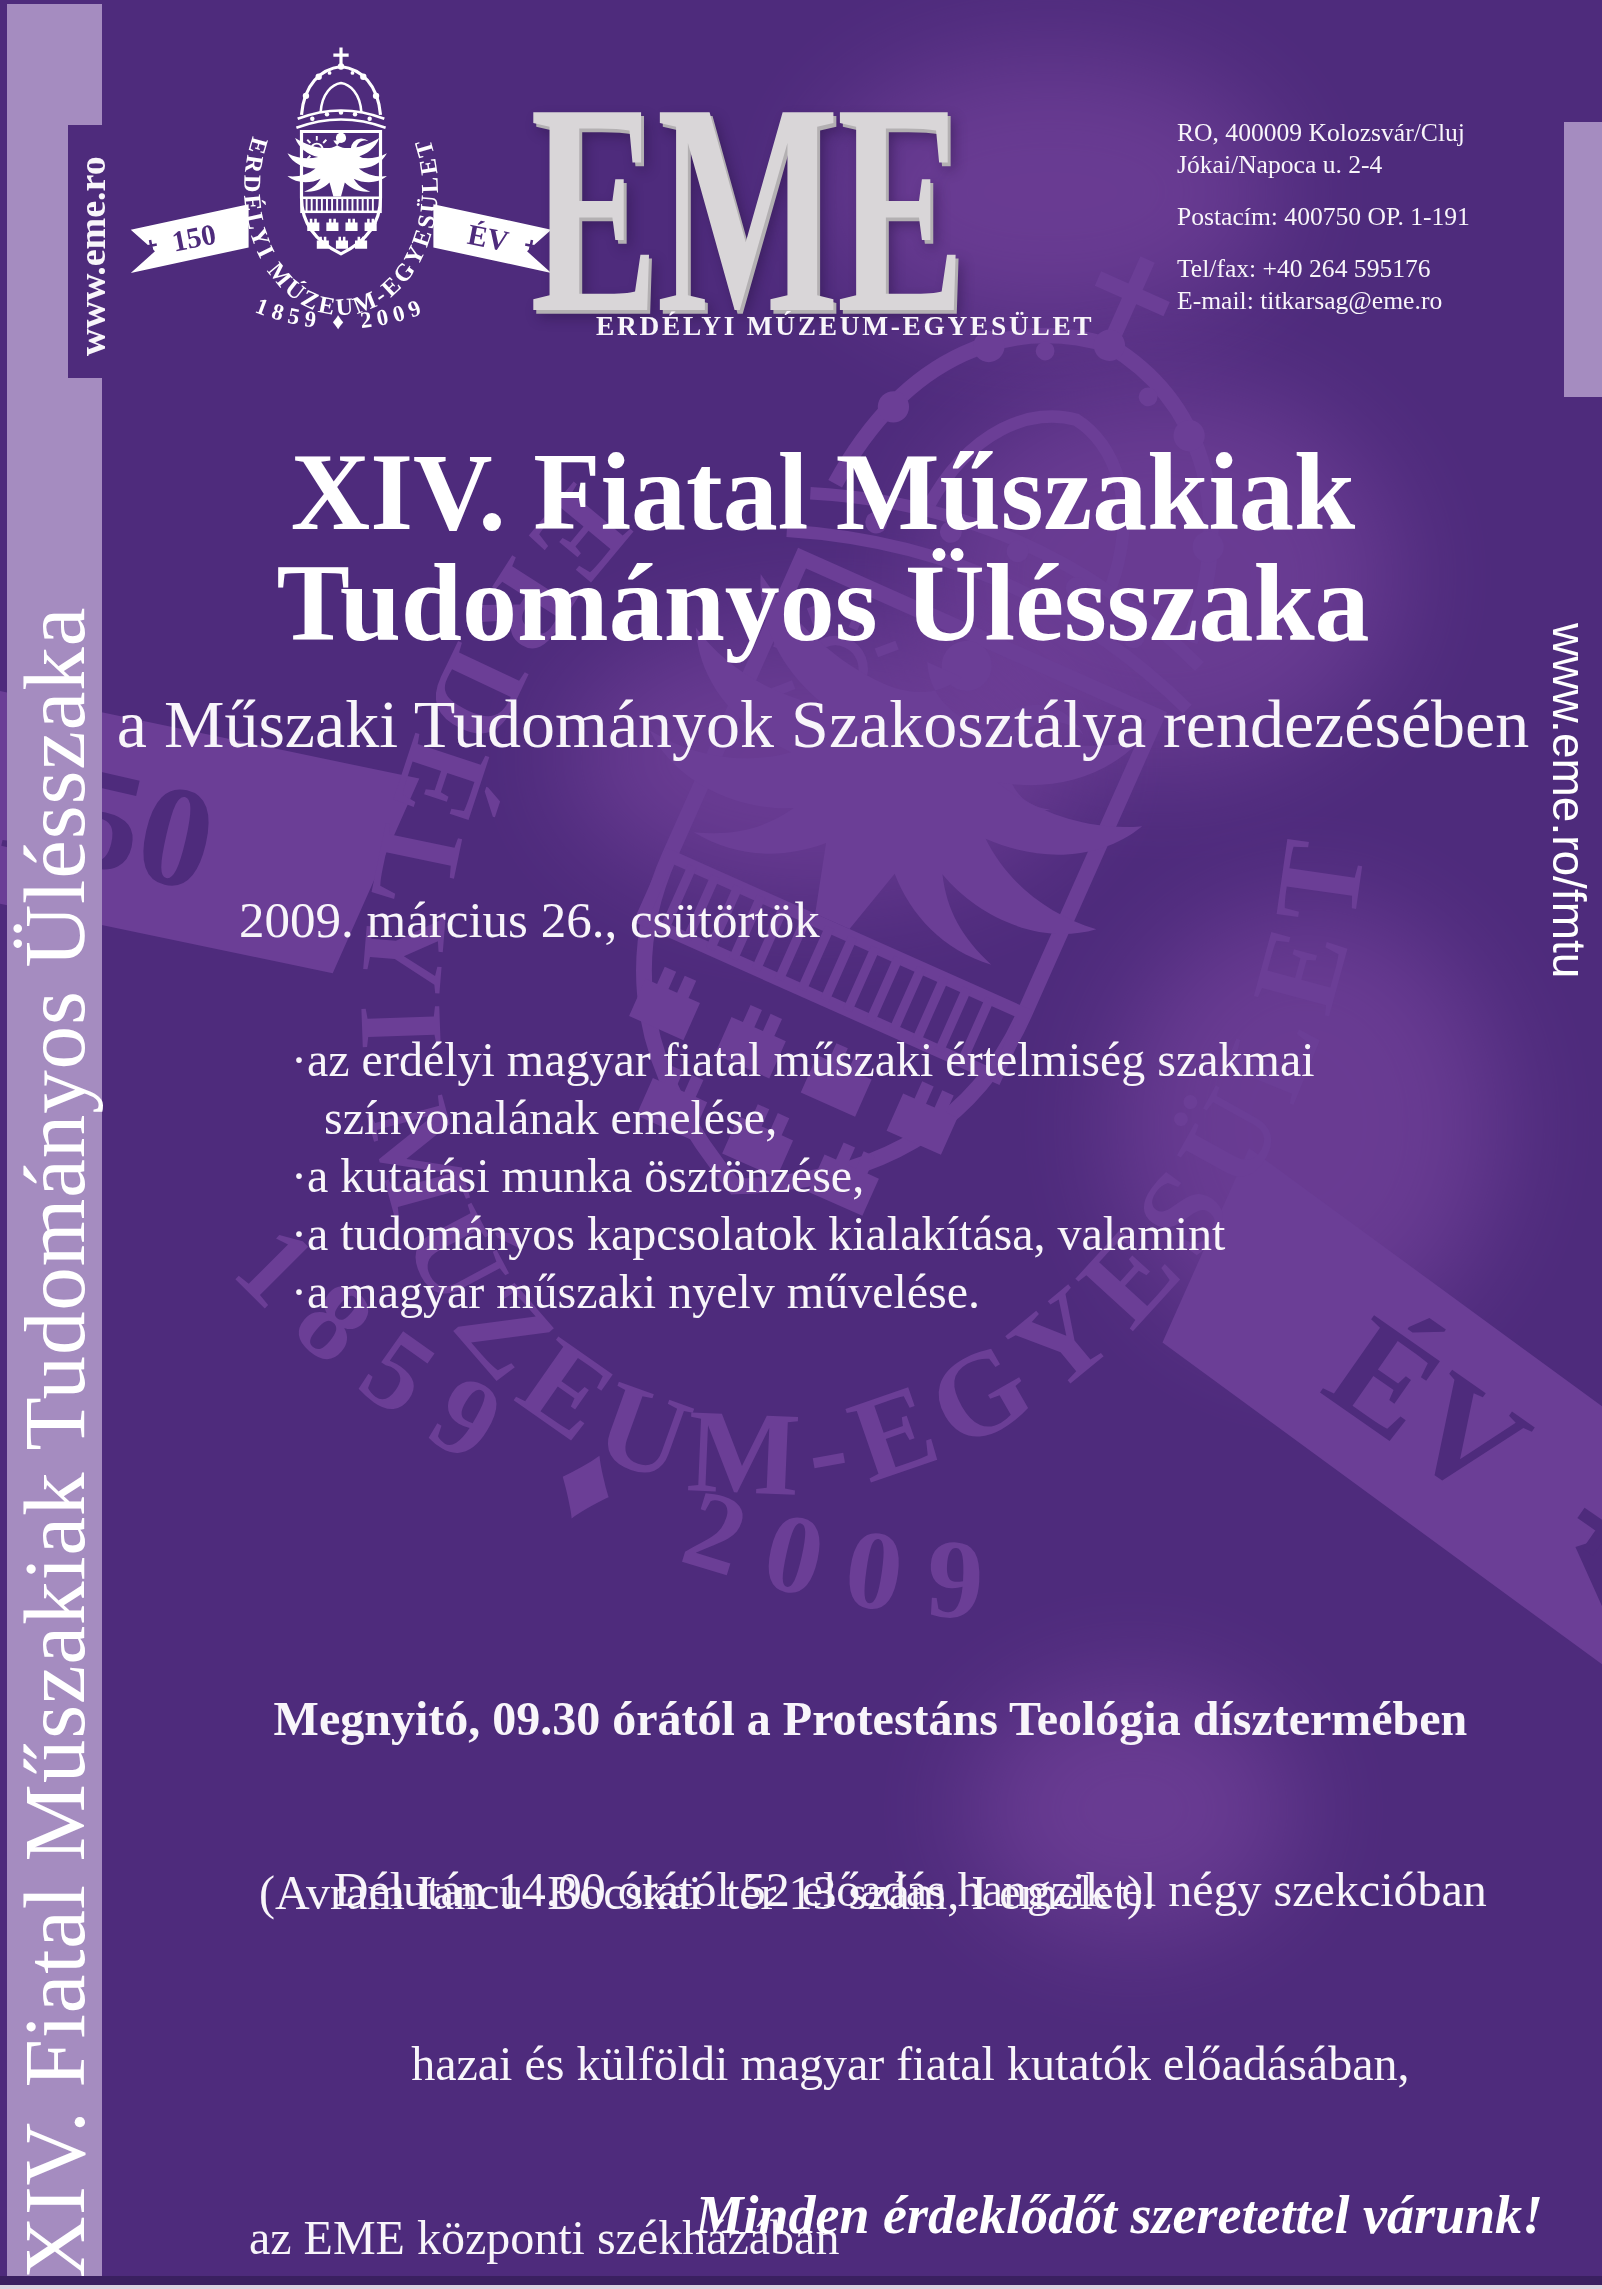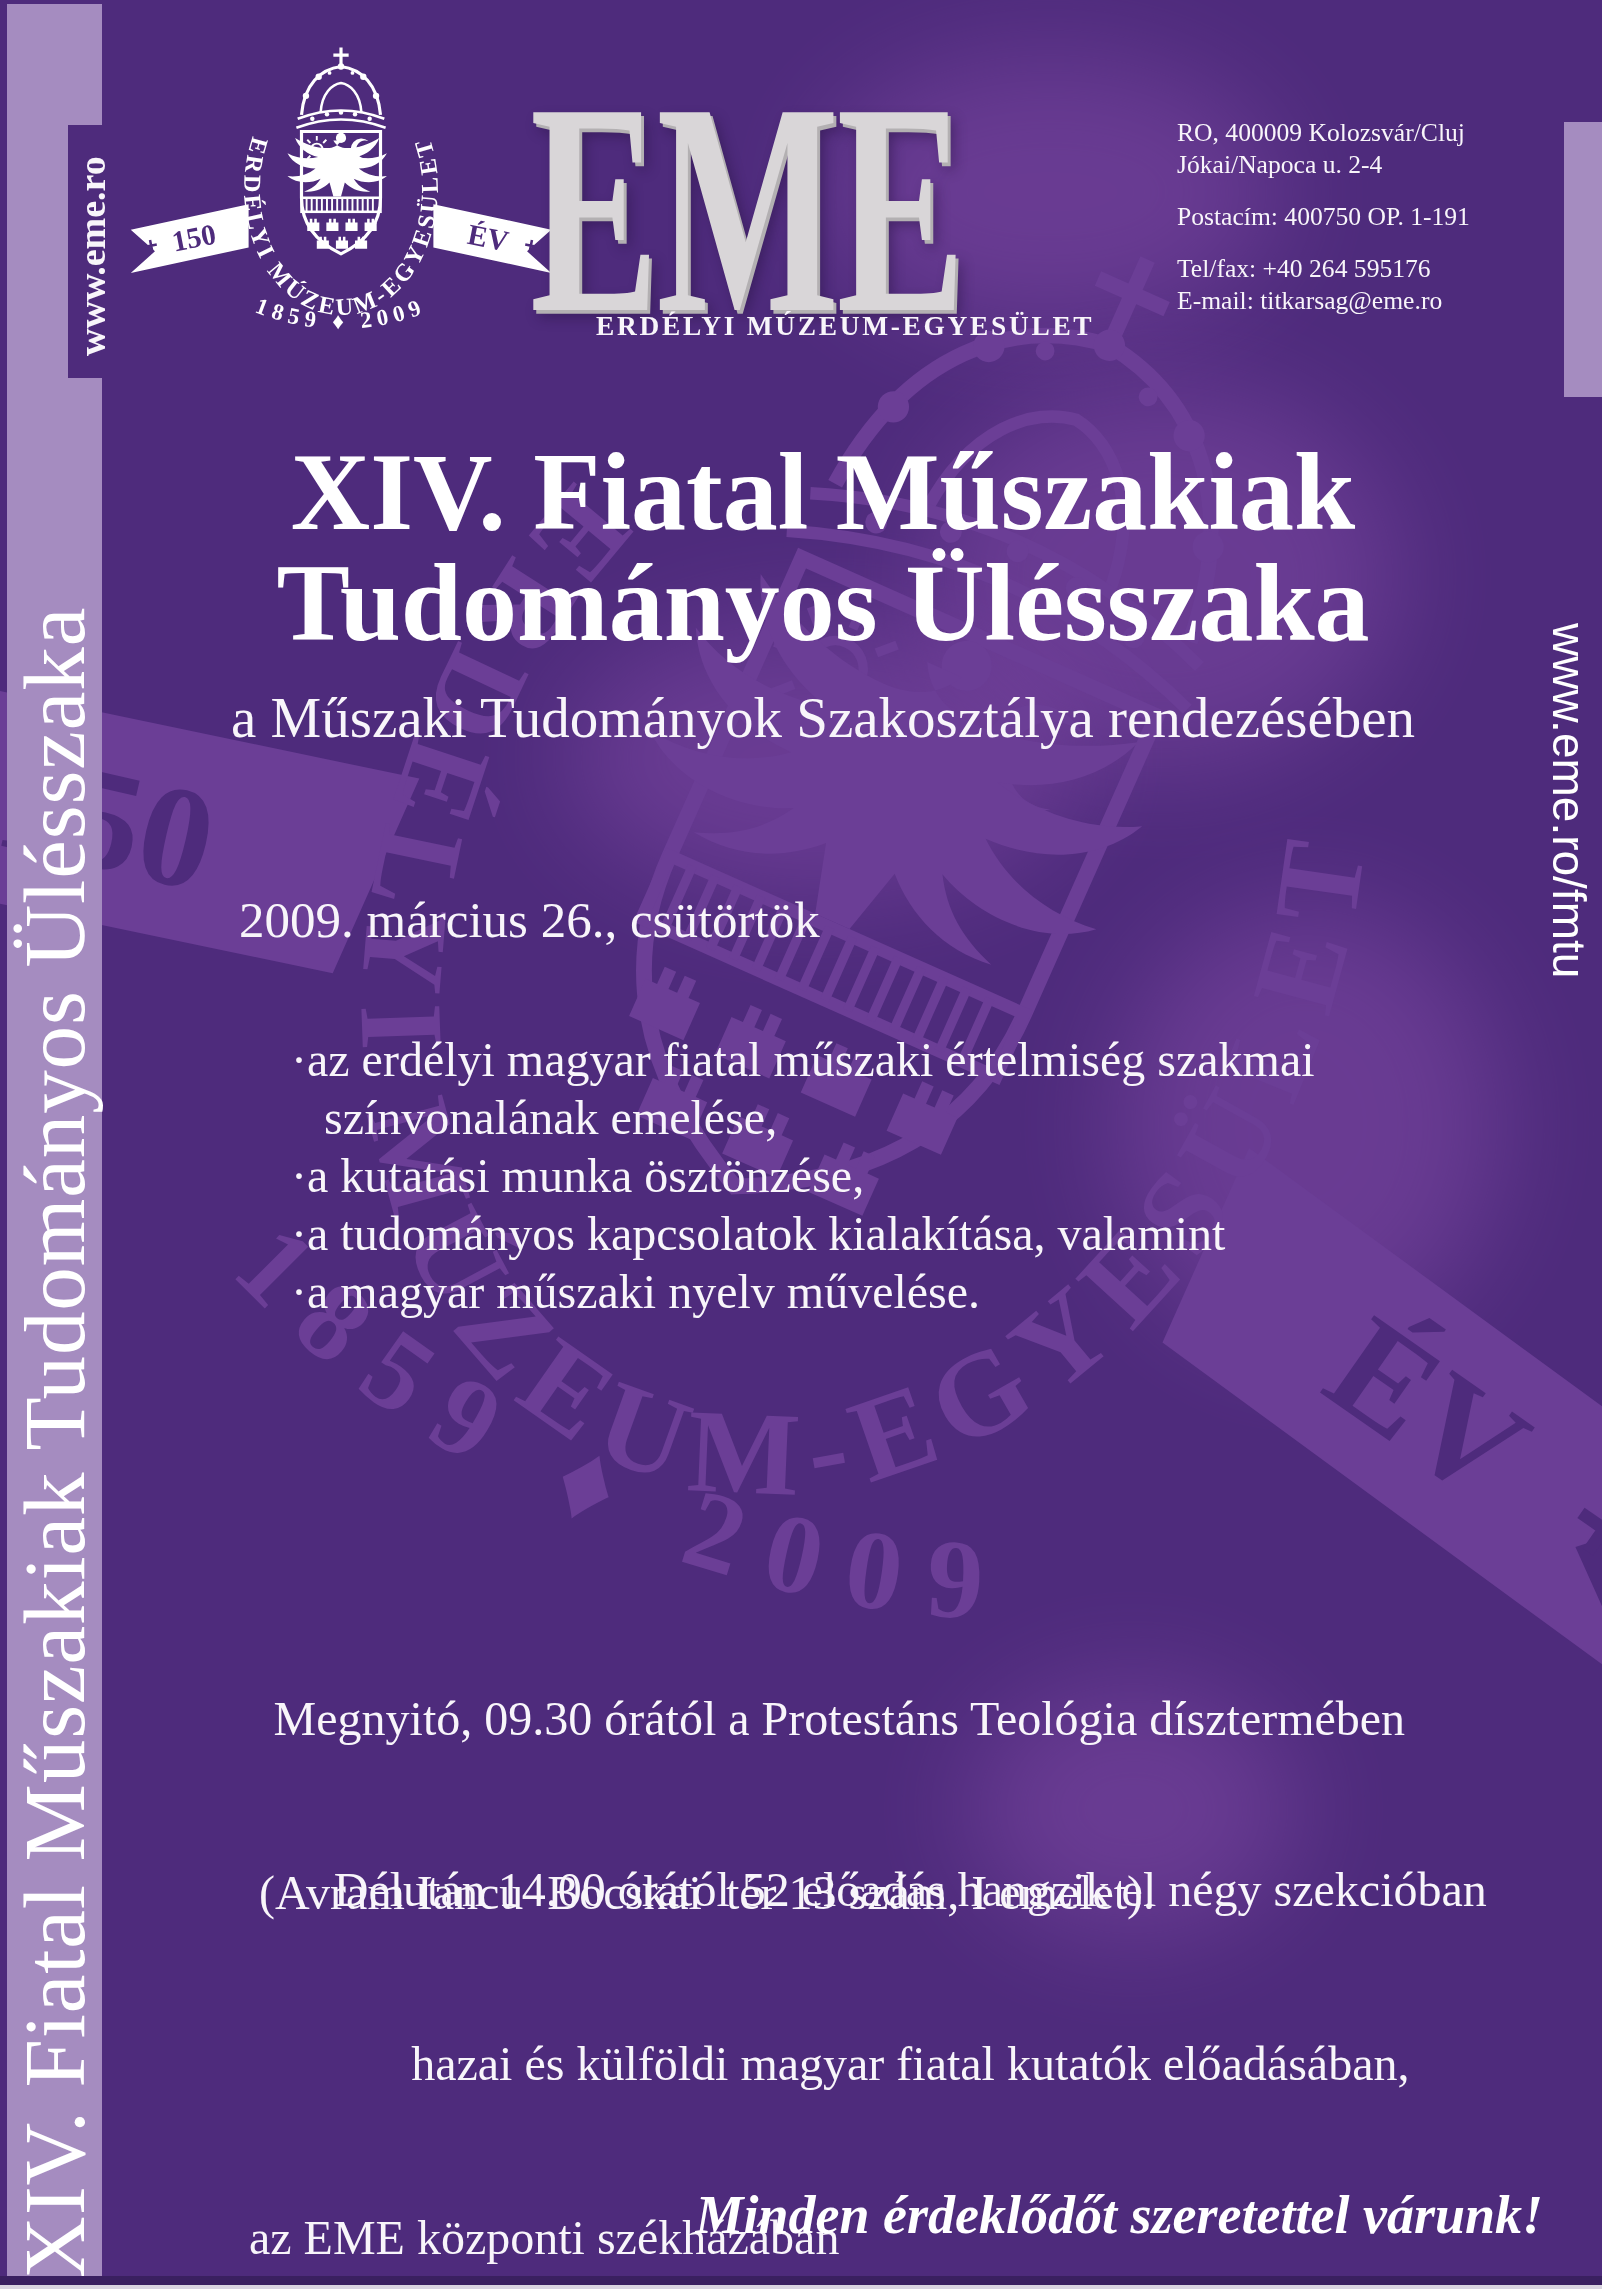--- a/index.html
+++ b/index.html
@@ -58,29 +58,29 @@
     font-size:27.4px;letter-spacing:2.7px;color:var(--white);font-weight:bold;
   }
   .contact{
     position:absolute;left:1177px;top:117px;width:393px;
     font-size:25.6px;line-height:32px;color:var(--white);
   }
   .contact .gap{margin-top:20px;}
   
   .title-block{position:absolute;left:107px;right:64px;top:437px;text-align:center;}
   .title-line{font-size:110px;line-height:111px;font-weight:bold;color:#ffffff;}
-  .subtitle{margin-top:25.6px;font-size:57px;color:var(--white);}
+  .subtitle{margin-top:25.6px;font-size:68px;color:var(--white);}
   .date-line{position:absolute;left:239px;top:891px;font-size:51px;color:var(--white);text-align:right;}
   .goals{position:absolute;left:291px;top:1031px;width:1160px;font-size:48px;line-height:58px;}
   .goals-heading{margin-bottom:11px;}
   .goals ul{list-style:none;}
   .goals li{padding-left:33px;text-indent:-33px;}
   .goals li::before{content:"\00B7 ";}
   .opening{position:absolute;left:259px;top:1574px;width:1279px;font-size:48px;line-height:58px;white-space:pre-wrap;}
-  .opening .ind{text-indent:14.6px;}
+  .opening .ind{text-indent:14.6px;font-weight:bold;}
   .afternoon{position:absolute;left:249px;top:1745px;width:1297px;font-size:48px;line-height:58px;white-space:pre-wrap;}
   .afternoon .ind{padding-left:25.6px;text-align:center;}
   .closing{
     position:absolute;left:274px;right:60px;top:2184px;text-align:right;
     font-size:54px;font-weight:bold;font-style:italic;color:#ffffff;
   }
   .bottom-shadow{position:absolute;left:0;right:0;bottom:5.5px;height:8.2px;background:#3a2060;}
   .bottom-light{position:absolute;left:0;right:0;bottom:0;height:5.5px;background:#d9d4e0;}
   
   .seal-ring-text{font-family:"Liberation Serif",serif;font-weight:bold;font-size:38px;letter-spacing:5px;fill:currentColor;}

